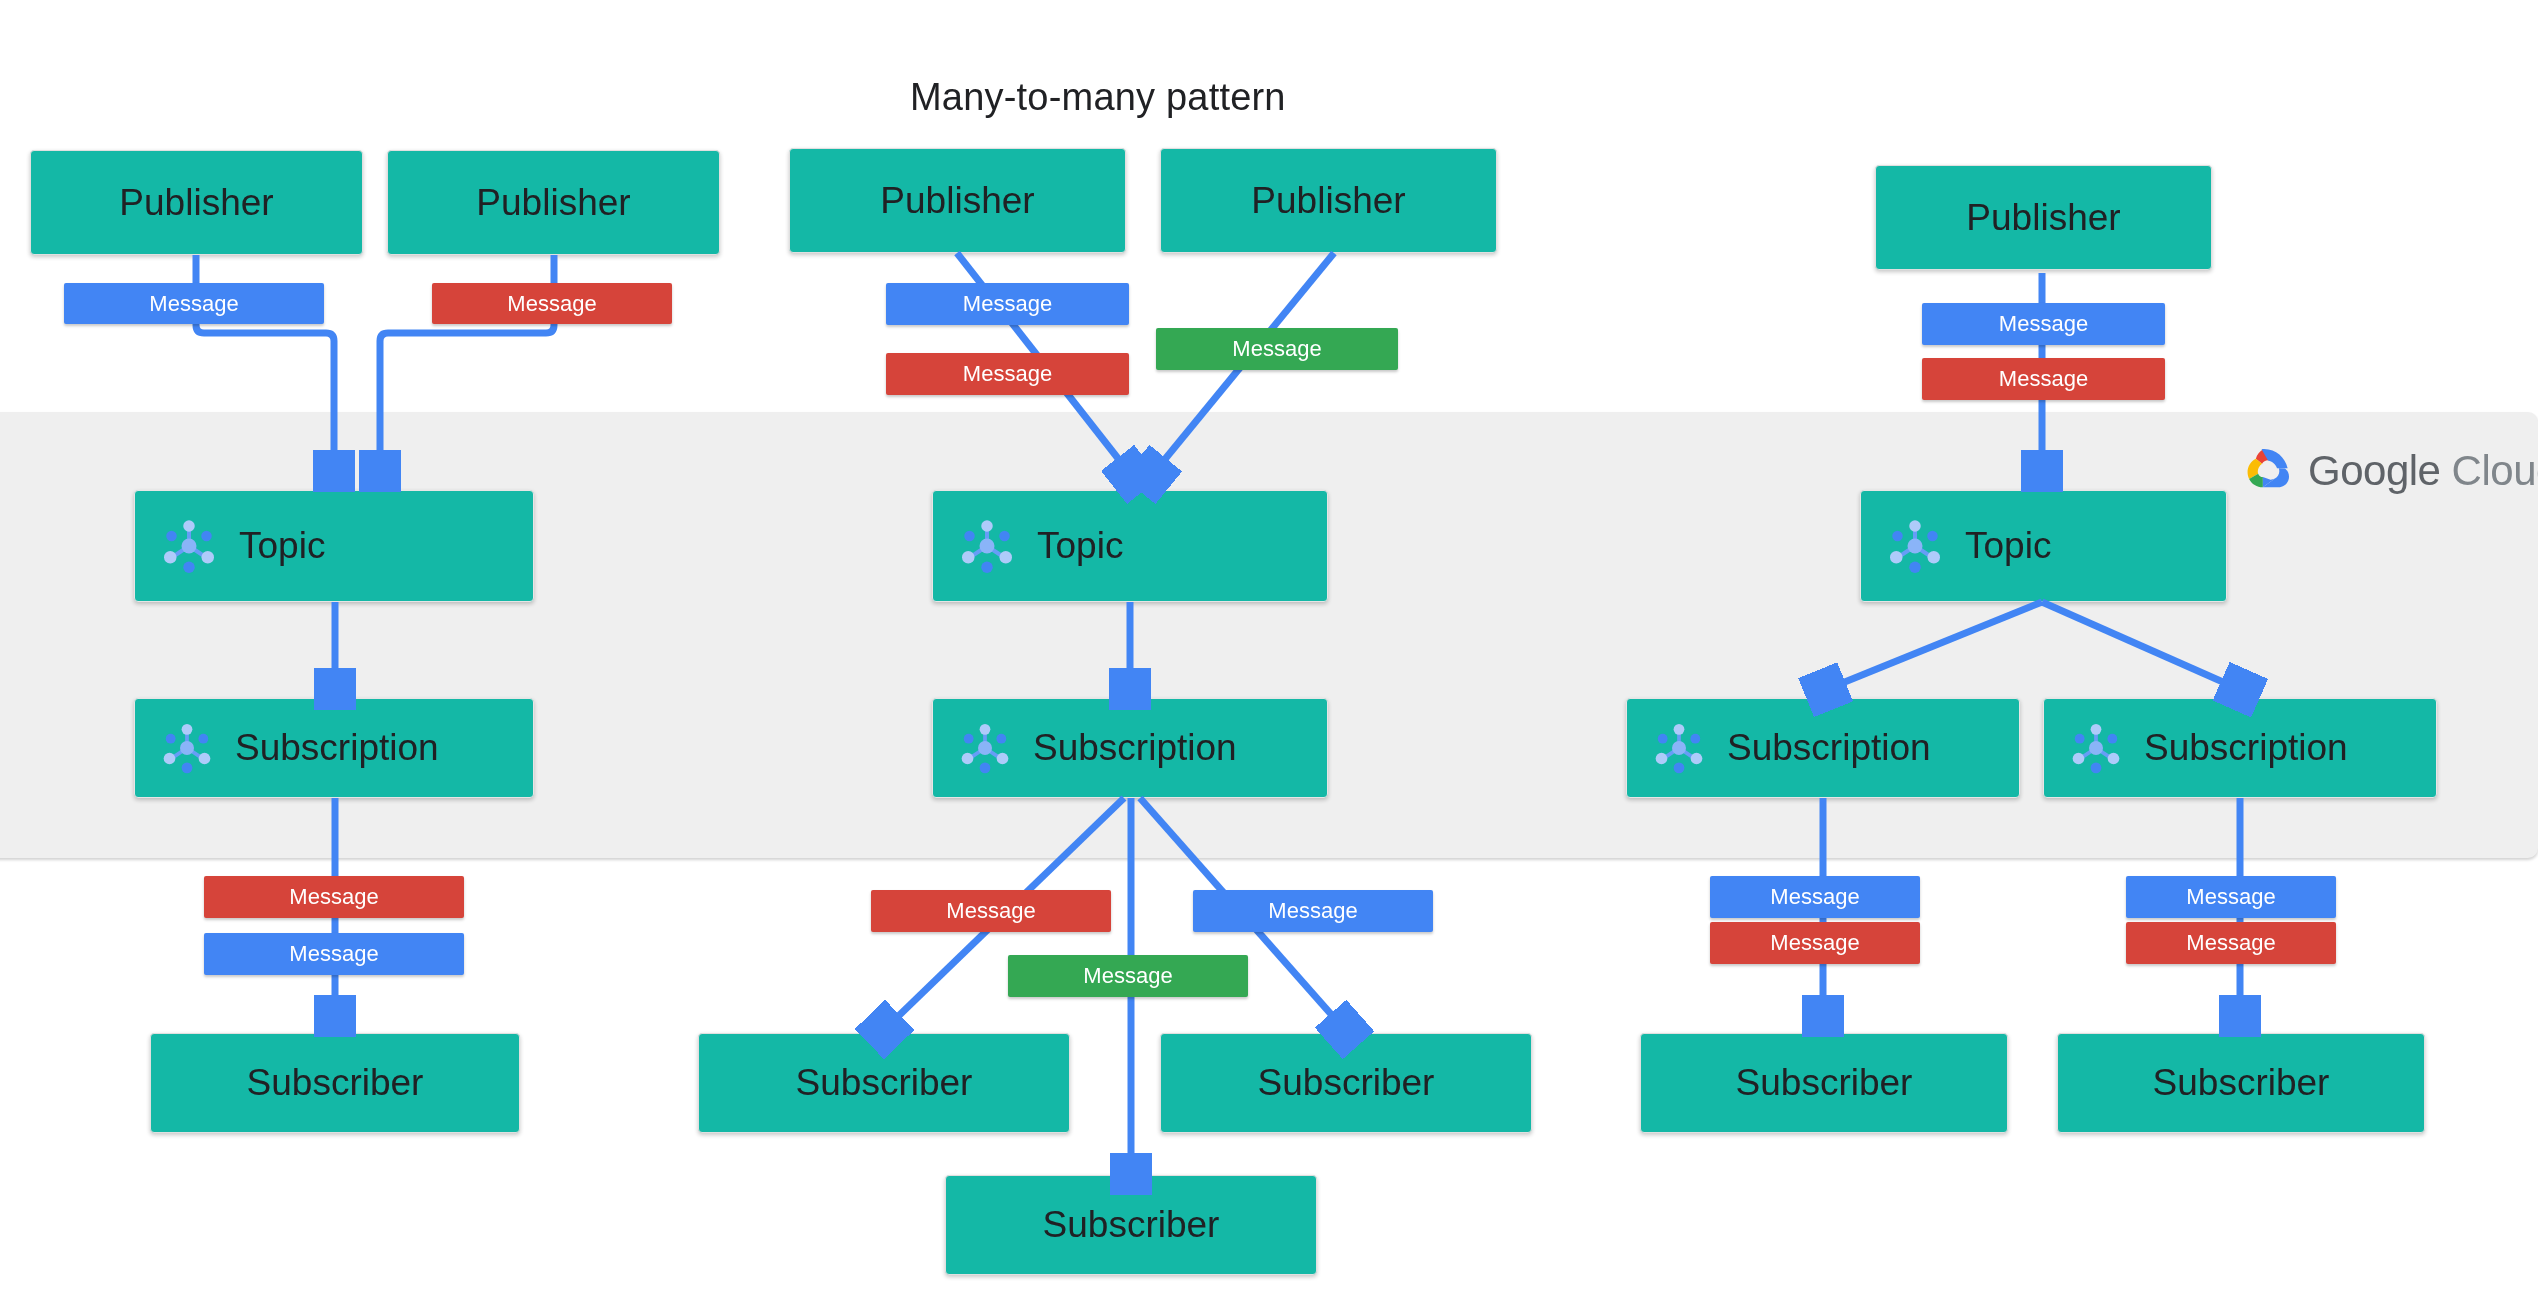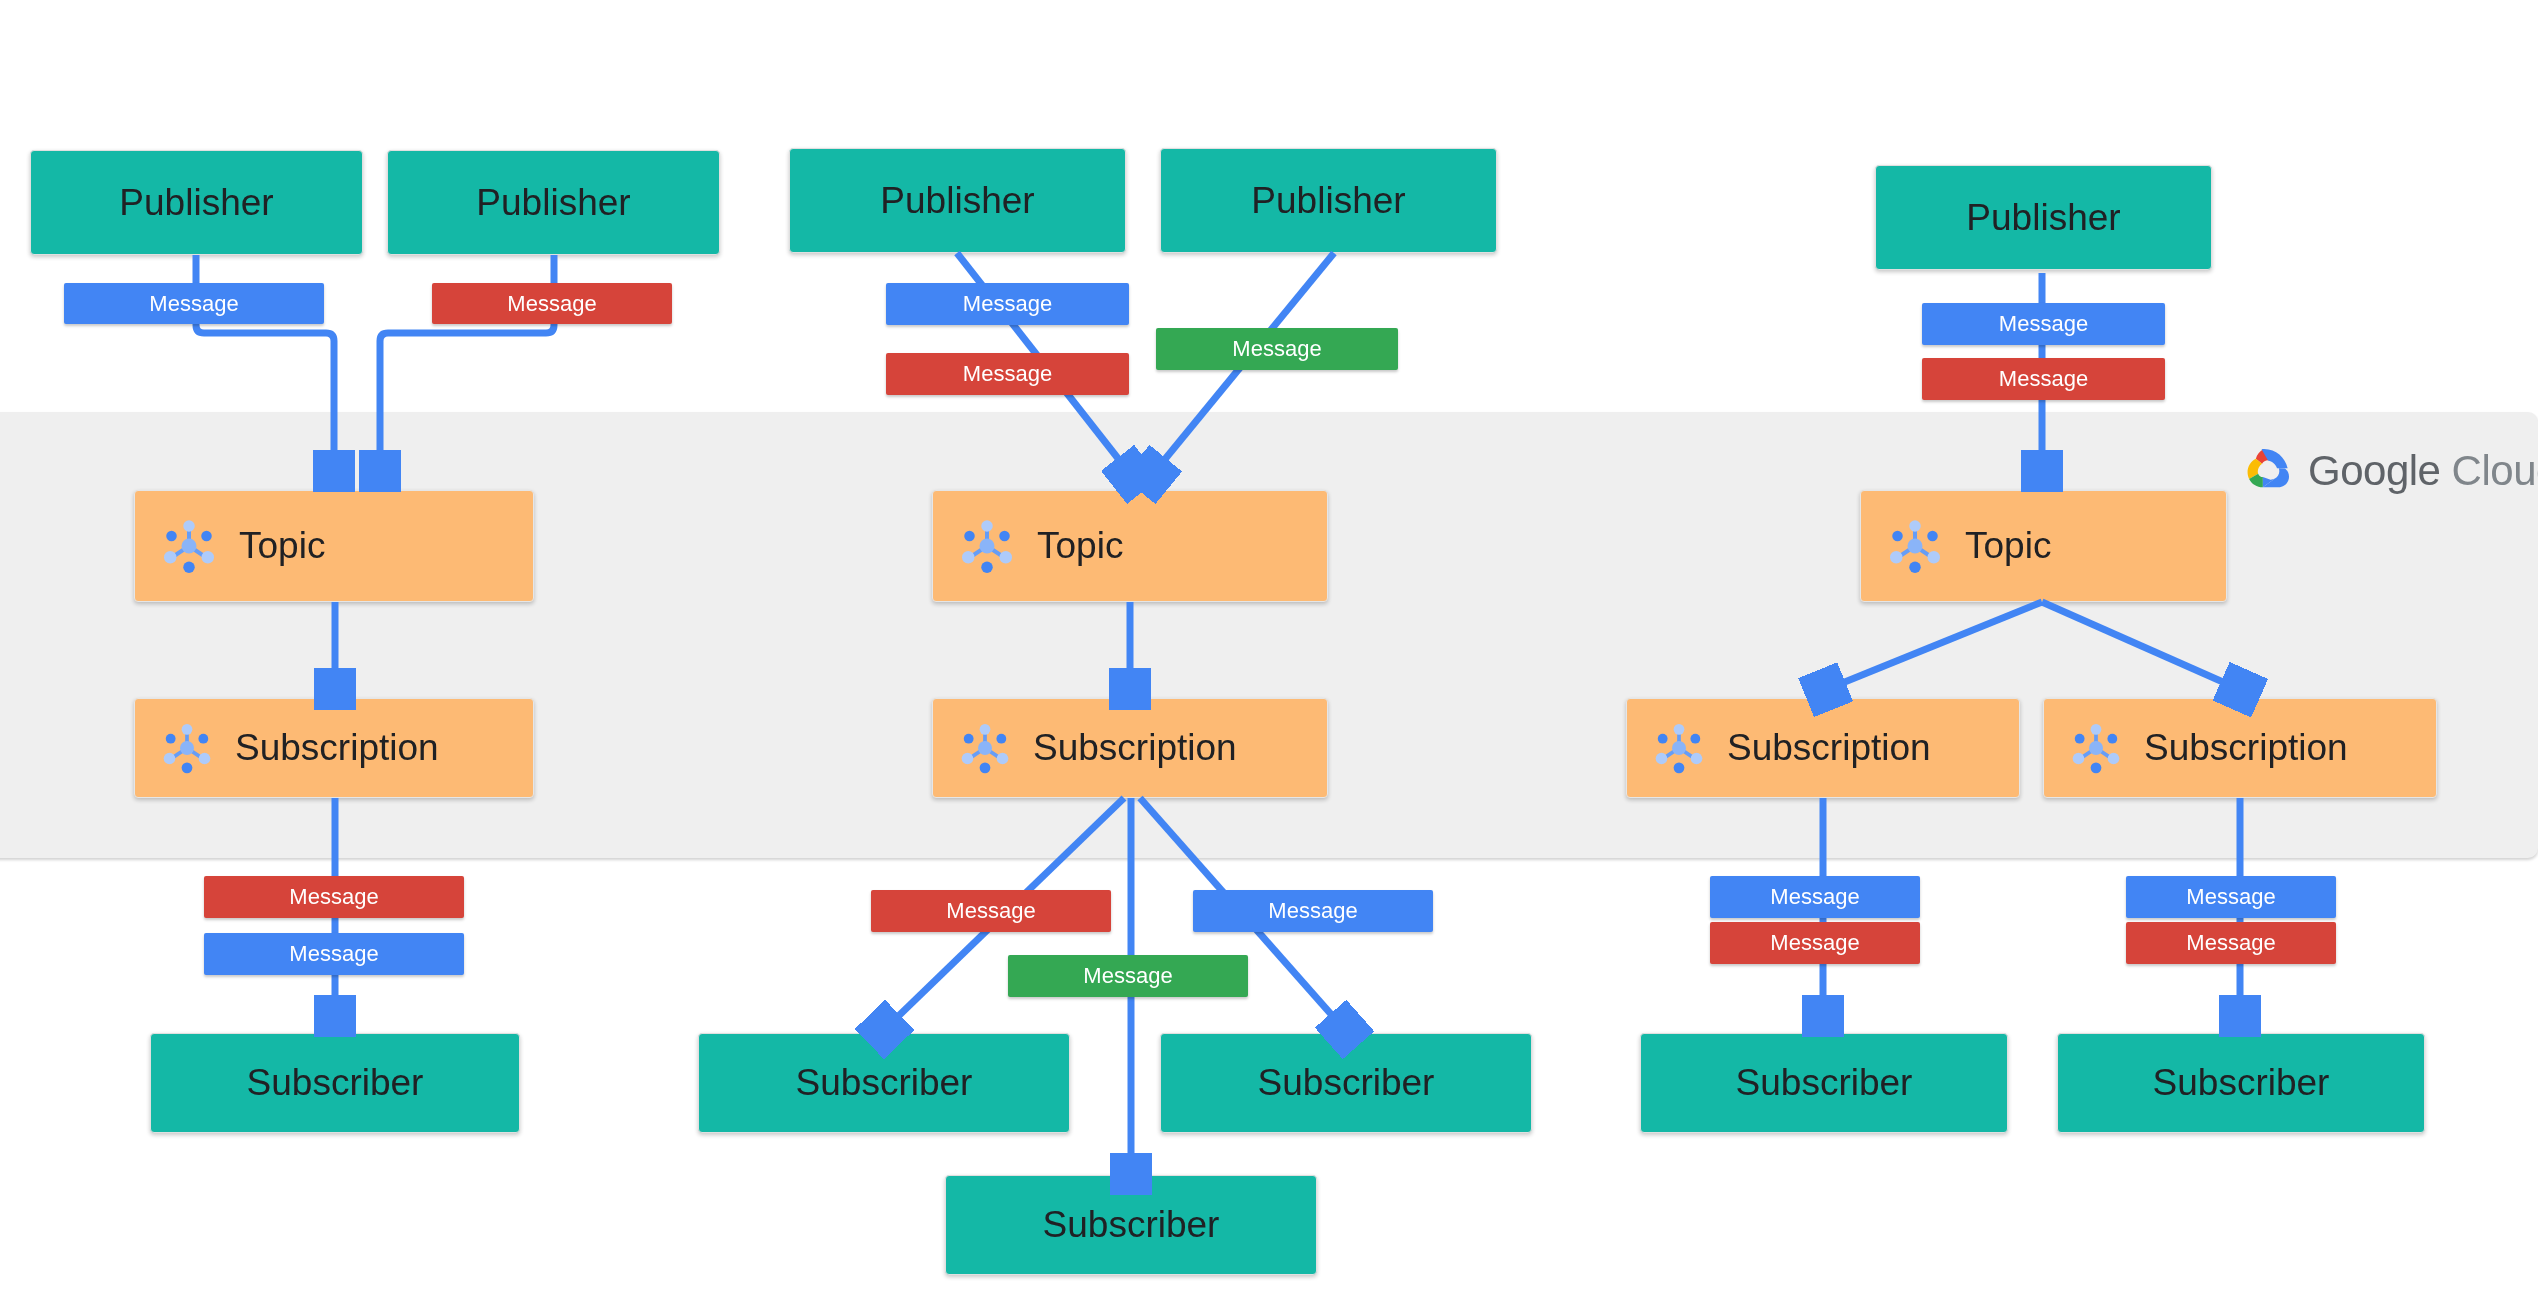--- a/index.html
+++ b/index.html
@@ -41,21 +41,21 @@
     align-items:center;
     justify-content:center;
     border-radius:4px;
     box-shadow:0 2px 4px rgba(0,0,0,.22);
   }
   .node.endpoint{
     background:#14b8a6;
     border:1px solid #E0E0E0;
   }
   .node.service{
-    background:#fdba74;
+    background:#14b8a6;
     border:1px solid #E6E6E6;
     justify-content:flex-start;
     padding-left:24px;
     gap:20px;
   }
   .node-label{
     font-size:37px;
     color:#202124;
     white-space:nowrap;
   }
@@ -182,20 +182,21 @@
     <span class="node-label">Subscription</span>
   </div>
 
   <div class="msg red" style="left:204px;top:876px;width:260px;height:42px;">Message</div>
   <div class="msg blue" style="left:204px;top:933px;width:260px;height:42px;">Message</div>
 
   <div class="node endpoint" style="left:150px;top:1033px;width:370px;height:100px;">
     <span class="node-label">Subscriber</span>
   </div>
 
+  <div class="pattern-title" style="left:910px;top:76px;">Many-to-many  pattern</div>
 
   <div class="node endpoint" style="left:789px;top:148px;width:337px;height:105px;">
     <span class="node-label">Publisher</span>
   </div>
 
   <div class="node endpoint" style="left:1160px;top:148px;width:337px;height:105px;">
     <span class="node-label">Publisher</span>
   </div>
 
   <div class="msg blue" style="left:886px;top:283px;width:243px;height:42px;">Message</div>

